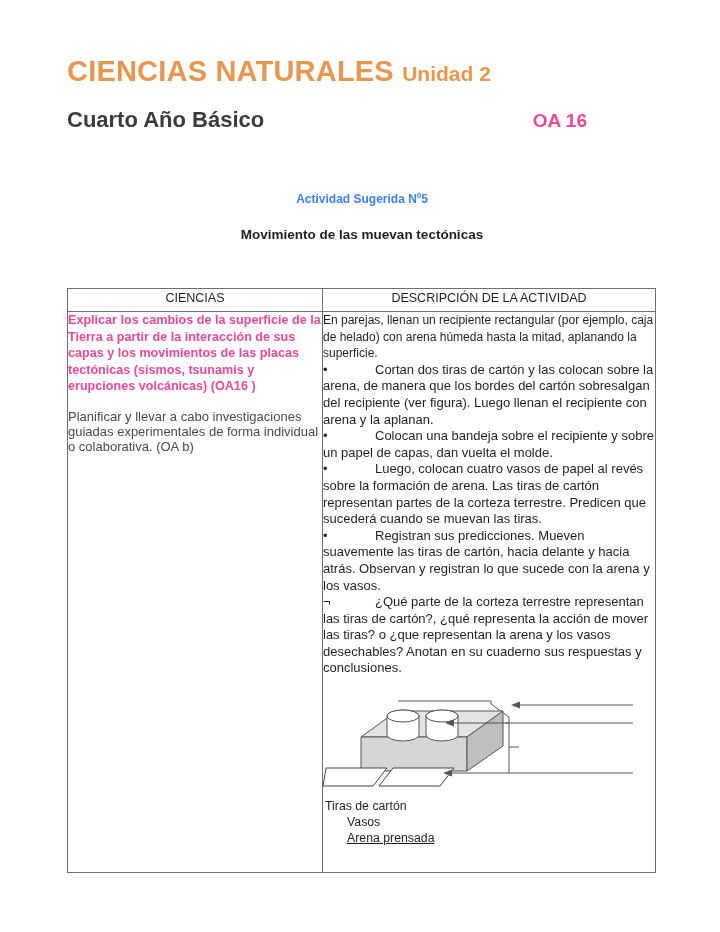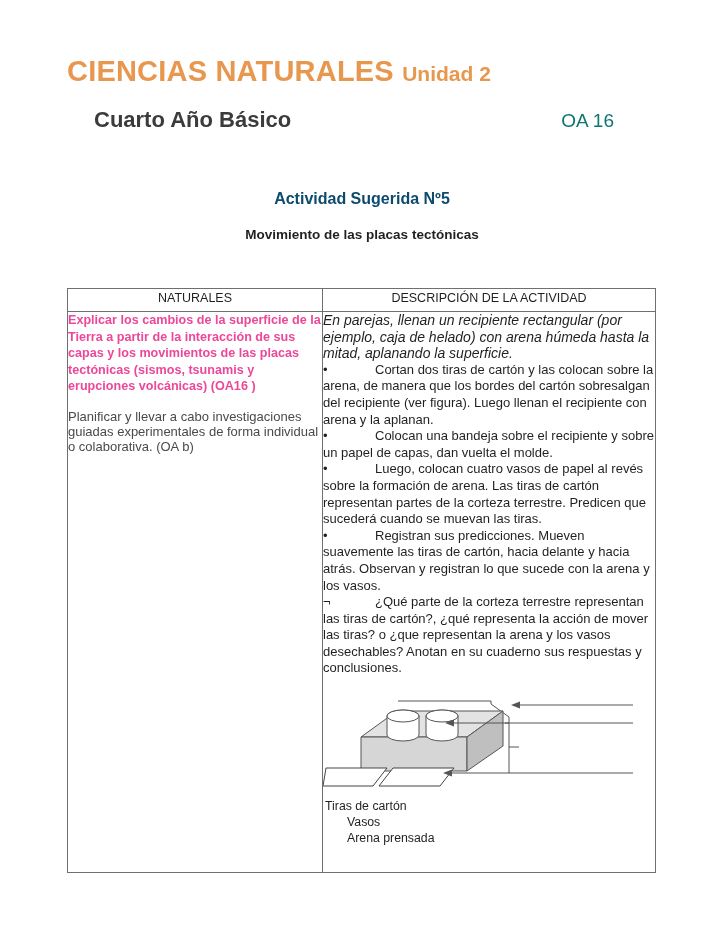--- a/index.html
+++ b/index.html
@@ -36,47 +36,46 @@
     font-weight: bold;
     color: #e8974e;
     letter-spacing: 0;
   }
   .title-line2 {
     margin-top: 16px;
     display: flex;
     align-items: baseline;
     justify-content: space-between;
     width: 520px;
-    margin-left: 27px;
   }
   .subtitle {
     font-size: 22px;
     font-weight: bold;
     color: #3b3b3b;
     line-height: 26px;
   }
   .oa-code {
     font-size: 19px;
-    font-weight: normal;
-    color: #0f766e;
+    font-weight: bold;
+    color: #ec4899;
     line-height: 26px;
   }
 
   
   .activity-head {
     position: absolute;
     left: 67px;
     top: 190px;
     width: 590px;
     text-align: center;
   }
   .activity-num {
-    font-size: 16px;
-    font-weight: bold;
-    color: #0c4a6e;
+    font-size: 12px;
+    font-weight: bold;
+    color: #3b82f6;
     line-height: 18px;
   }
   .activity-name {
     margin-top: 18px;
     font-size: 13.5px;
     font-weight: bold;
     color: #231f20;
     line-height: 18px;
   }
 
@@ -123,25 +122,24 @@
   }
   .obj-sub {
     margin-top: 14px;
     font-size: 13px;
     font-weight: normal;
     line-height: 15px;
     color: #4a4a4a;
   }
 
   .desc-p {
-    font-size: 14px;
+    font-size: 12px;
     line-height: 16.6px;
     color: #231f20;
     margin: 0;
-    font-style: italic;
   }
   .desc-bullet {
     font-size: 13px;
     line-height: 16.6px;
     color: #231f20;
     margin: 0;
     text-indent: 0;
   }
   .desc-bullet .bul {
     display: inline-block;
@@ -158,49 +156,49 @@
   .fig-svg { display: block; }
 
   .fig-captions {
     margin-top: 2px;
     font-size: 12.3px;
     line-height: 16px;
     color: #231f20;
   }
   .cap1 { padding-left: 2px; }
   .cap2 { padding-left: 24px; }
-  .cap3 { padding-left: 24px; }
+  .cap3 { padding-left: 24px; text-decoration: underline; }
 </style>
 </head>
 <body>
 
 <div class="header">
   <div class="title-line1">
     <span>CIENCIAS NATURALES</span>
     <span class="unit">Unidad 2</span>
   </div>
   <div class="title-line2">
     <span class="subtitle">Cuarto Año Básico</span>
     <span class="oa-code">OA 16</span>
   </div>
 </div>
 
 <div class="activity-head">
   <div class="activity-num">Actividad Sugerida Nº5</div>
-  <div class="activity-name">Movimiento de las placas tectónicas</div>
+  <div class="activity-name">Movimiento de las muevan tectónicas</div>
 </div>
 
 <table class="tbl">
   <colgroup>
     <col class="col-obj">
     <col class="col-desc">
   </colgroup>
   <thead>
     <tr>
-      <th>NATURALES</th>
+      <th>CIENCIAS</th>
       <th>DESCRIPCIÓN DE LA ACTIVIDAD</th>
     </tr>
   </thead>
   <tbody>
     <tr>
 
       <td class="cell-obj">
         <div class="obj-main">Explicar los cambios de la superficie de la Tierra a partir de la interacción de sus capas y los movimientos de las placas tectónicas (sismos, tsunamis y erupciones volcánicas) (OA16 )</div>
         <div class="obj-sub">Planificar y llevar a cabo investigaciones guiadas experimentales de forma individual o colaborativa. (OA b)</div>
       </td>

